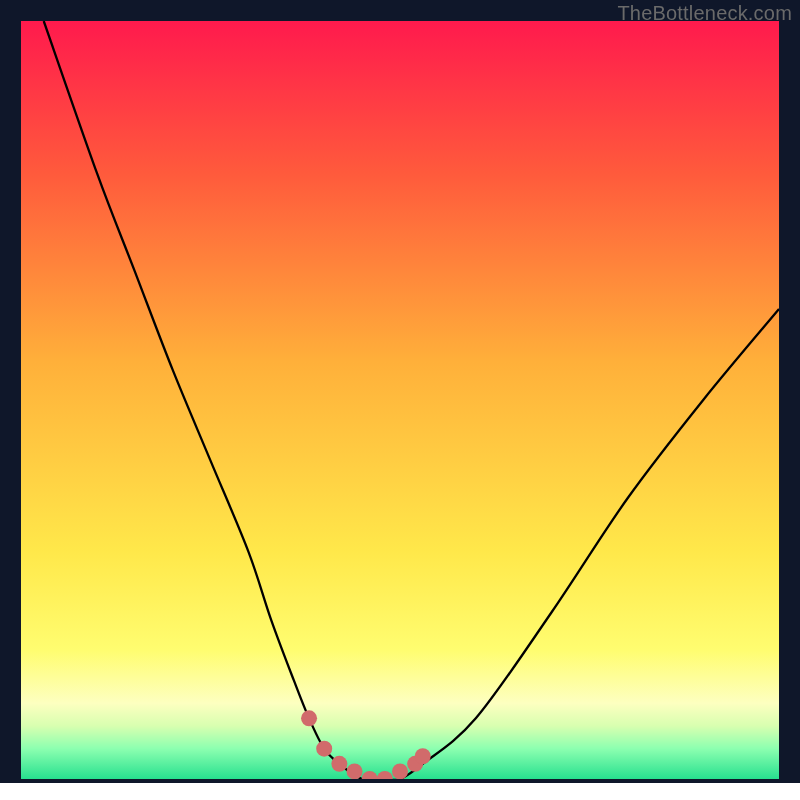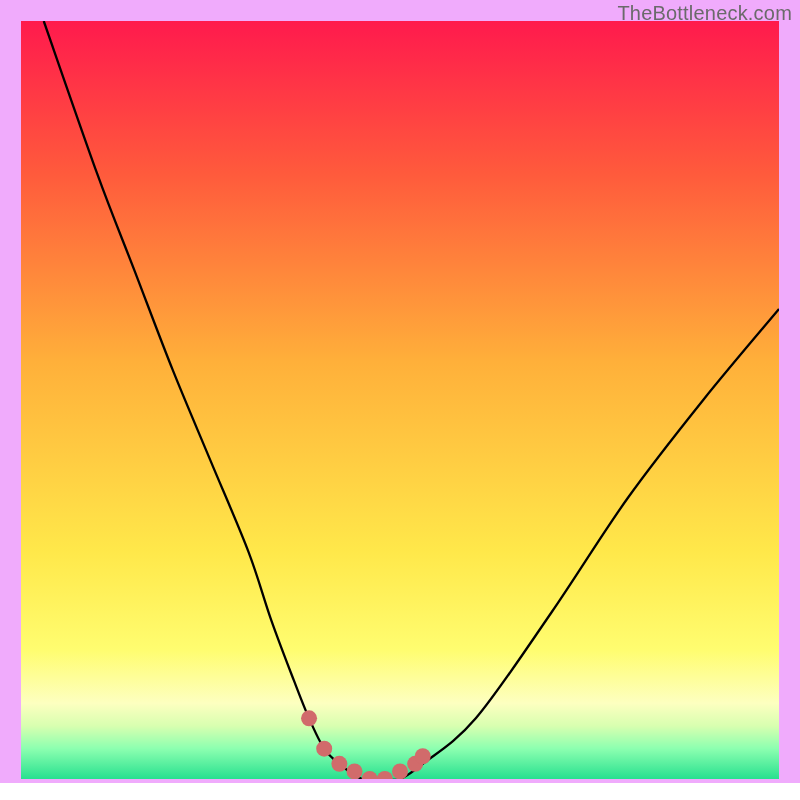--- a/index.html
+++ b/index.html
@@ -6,21 +6,21 @@
     margin: 0;
     padding: 0;
     width: 800px;
     height: 800px;
     overflow: hidden;
     font-family: Arial, Helvetica, sans-serif;
   }
   .frame {
     width: 800px;
     height: 783px;
-    background: #f0abfc;
+    background: #0f172a;
     position: relative;
   }
   .plot-area {
     position: absolute;
     left: 21px;
     top: 21px;
     width: 758px;
     height: 758px;
     overflow: hidden;
   }

